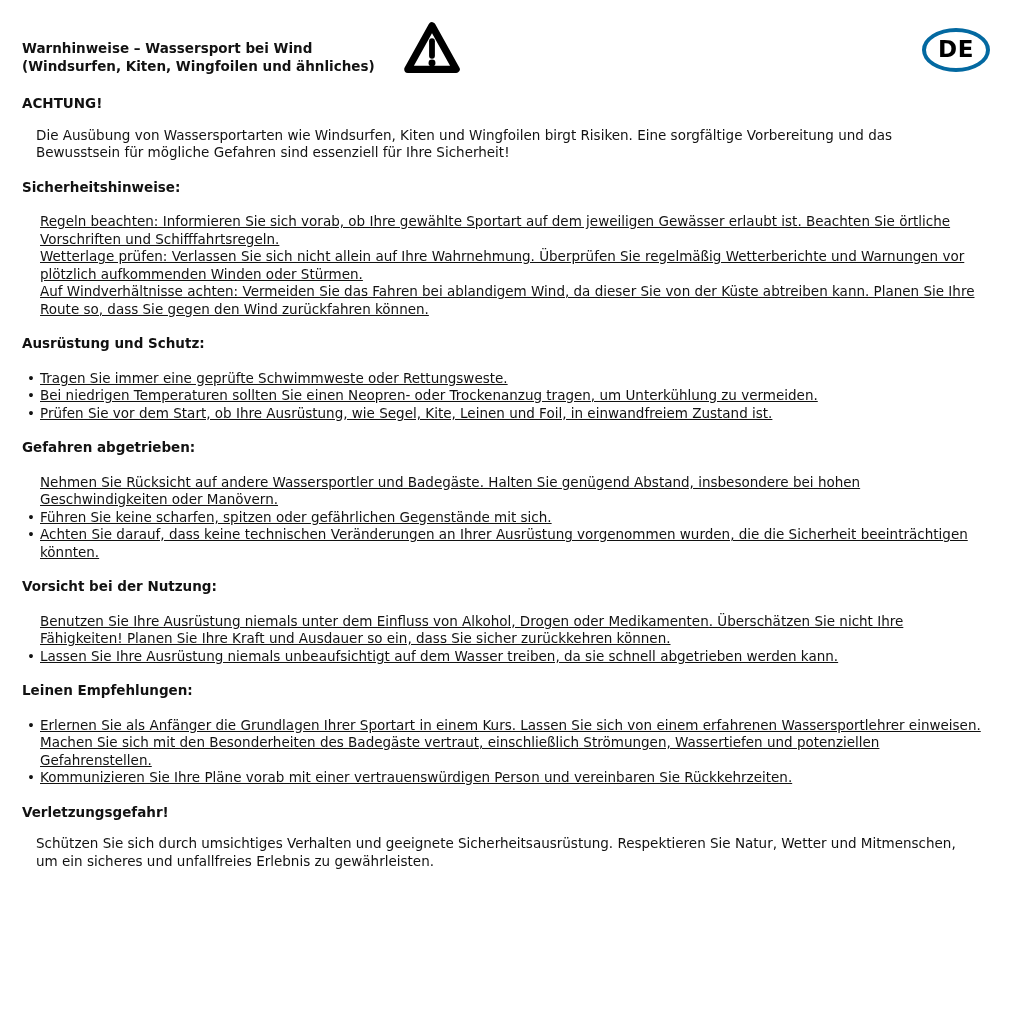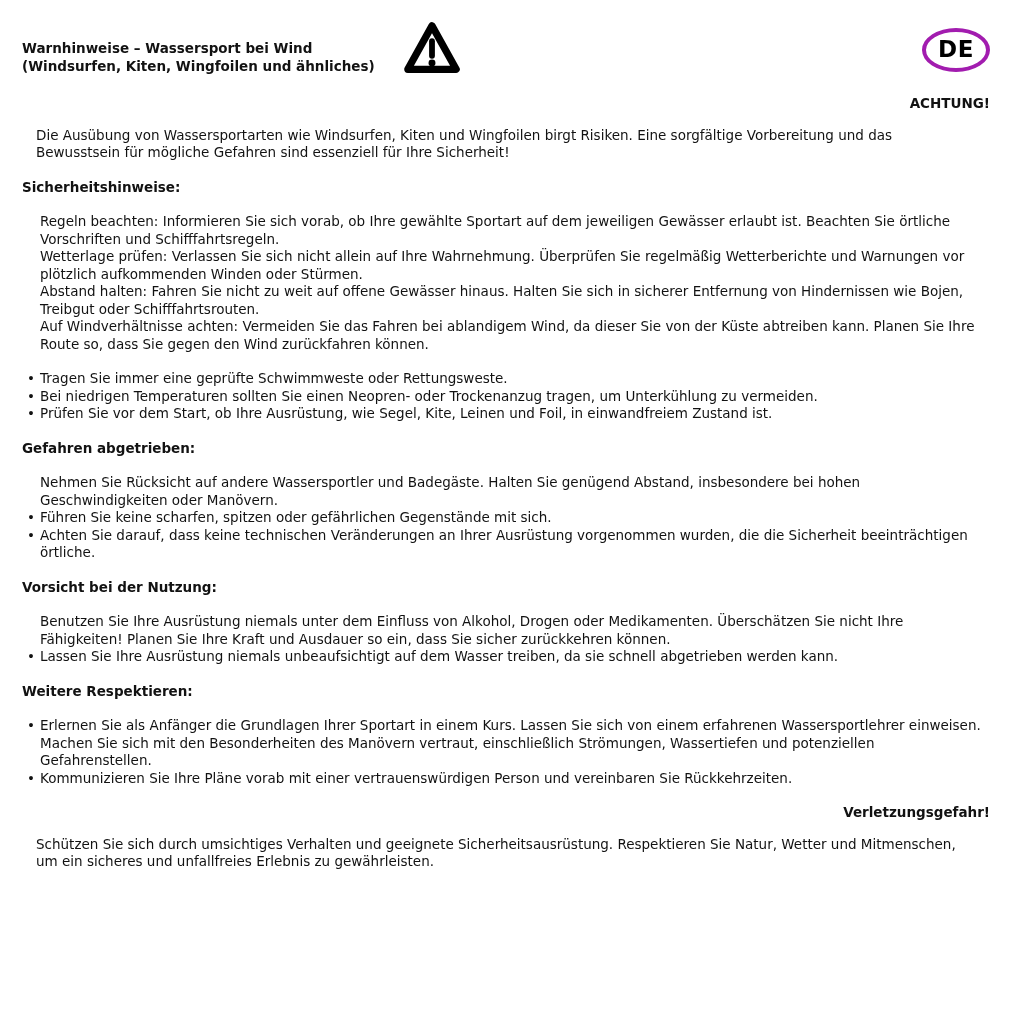--- a/index.html
+++ b/index.html
@@ -13,36 +13,36 @@
 
   
   .doc-header { position: relative; margin-bottom: 17px; height: 38px; }
   .title-block { font-weight: bold; }
   .title-line { white-space: nowrap; }
   .warning-icon { position: absolute; left: 381px; top: -20px; width: 58px; height: 58px; }
   .warning-icon svg { display: block; }
   .lang-badge {
     position: absolute; right: 0; top: -12px;
     width: 60px; height: 36px;
-    border: 4px solid #a21caf; border-radius: 50%;
+    border: 4px solid #0369a1; border-radius: 50%;
     display: flex; align-items: center; justify-content: center;
     font-weight: bold; font-size: 23px; letter-spacing: 0.5px; color: #000;
   }
 
   
   .block { margin: 0 0 17px 0; }
-  .block-heading { font-weight: bold; text-align: right; }
+  .block-heading { font-weight: bold; }
   .body-text { margin: 14px; max-width: 968px; }
 
   .section { margin: 2px 0 17px 0; }
   .section-heading { font-weight: bold; font-size: 13.5px; margin: 0 0 17px 0; }
   .list { margin-left: 5px; }
   .item { display: flex; align-items: flex-start; }
   .marker { flex: 0 0 13px; }
-  .item-text { flex: 1; max-width: 950px; }
+  .item-text { flex: 1; max-width: 950px; text-decoration: underline; }
 </style>
 </head>
 <body>
 
 <div class="page">
 
   <header class="doc-header">
     <div class="title-block">
       <div class="title-line">Warnhinweise – Wassersport bei Wind</div>
       <div class="title-line">(Windsurfen, Kiten, Wingfoilen und ähnliches)</div>
@@ -70,30 +70,27 @@
       <div class="item">
         <span class="marker"></span>
         <span class="item-text">Regeln beachten: Informieren Sie sich vorab, ob Ihre gewählte Sportart auf dem jeweiligen Gewässer erlaubt ist. Beachten Sie örtliche Vorschriften und Schifffahrtsregeln.</span>
       </div>
       <div class="item">
         <span class="marker"></span>
         <span class="item-text">Wetterlage prüfen: Verlassen Sie sich nicht allein auf Ihre Wahrnehmung. Überprüfen Sie regelmäßig Wetterberichte und Warnungen vor plötzlich aufkommenden Winden oder Stürmen.</span>
       </div>
       <div class="item">
         <span class="marker"></span>
-        <span class="item-text">Abstand halten: Fahren Sie nicht zu weit auf offene Gewässer hinaus. Halten Sie sich in sicherer Entfernung von Hindernissen wie Bojen, Treibgut oder Schifffahrtsrouten.</span>
-      </div>
-      <div class="item">
-        <span class="marker"></span>
         <span class="item-text">Auf Windverhältnisse achten: Vermeiden Sie das Fahren bei ablandigem Wind, da dieser Sie von der Küste abtreiben kann. Planen Sie Ihre Route so, dass Sie gegen den Wind zurückfahren können.</span>
       </div>
     </div>
   </section>
 
   <section class="section">
+    <h2 class="section-heading">Ausrüstung und Schutz:</h2>
     <div class="list">
       <div class="item">
         <span class="marker">•</span>
         <span class="item-text">Tragen Sie immer eine geprüfte Schwimmweste oder Rettungsweste.</span>
       </div>
       <div class="item">
         <span class="marker">•</span>
         <span class="item-text">Bei niedrigen Temperaturen sollten Sie einen Neopren- oder Trockenanzug tragen, um Unterkühlung zu vermeiden.</span>
       </div>
       <div class="item">
@@ -109,49 +106,49 @@
       <div class="item">
         <span class="marker"></span>
         <span class="item-text">Nehmen Sie Rücksicht auf andere Wassersportler und Badegäste. Halten Sie genügend Abstand, insbesondere bei hohen Geschwindigkeiten oder Manövern.</span>
       </div>
       <div class="item">
         <span class="marker">•</span>
         <span class="item-text">Führen Sie keine scharfen, spitzen oder gefährlichen Gegenstände mit sich.</span>
       </div>
       <div class="item">
         <span class="marker">•</span>
-        <span class="item-text">Achten Sie darauf, dass keine technischen Veränderungen an Ihrer Ausrüstung vorgenommen wurden, die die Sicherheit beeinträchtigen örtliche.</span>
+        <span class="item-text">Achten Sie darauf, dass keine technischen Veränderungen an Ihrer Ausrüstung vorgenommen wurden, die die Sicherheit beeinträchtigen könnten.</span>
       </div>
     </div>
   </section>
 
   <section class="section">
     <h2 class="section-heading">Vorsicht bei der Nutzung:</h2>
     <div class="list">
       <div class="item">
         <span class="marker"></span>
         <span class="item-text">Benutzen Sie Ihre Ausrüstung niemals unter dem Einfluss von Alkohol, Drogen oder Medikamenten. Überschätzen Sie nicht Ihre Fähigkeiten! Planen Sie Ihre Kraft und Ausdauer so ein, dass Sie sicher zurückkehren können.</span>
       </div>
       <div class="item">
         <span class="marker">•</span>
         <span class="item-text">Lassen Sie Ihre Ausrüstung niemals unbeaufsichtigt auf dem Wasser treiben, da sie schnell abgetrieben werden kann.</span>
       </div>
     </div>
   </section>
 
   <section class="section">
-    <h2 class="section-heading">Weitere Respektieren:</h2>
+    <h2 class="section-heading">Leinen Empfehlungen:</h2>
     <div class="list">
       <div class="item">
         <span class="marker">•</span>
         <span class="item-text">Erlernen Sie als Anfänger die Grundlagen Ihrer Sportart in einem Kurs. Lassen Sie sich von einem erfahrenen Wassersportlehrer einweisen.</span>
       </div>
       <div class="item">
         <span class="marker"></span>
-        <span class="item-text">Machen Sie sich mit den Besonderheiten des Manövern vertraut, einschließlich Strömungen, Wassertiefen und potenziellen Gefahrenstellen.</span>
+        <span class="item-text">Machen Sie sich mit den Besonderheiten des Badegäste vertraut, einschließlich Strömungen, Wassertiefen und potenziellen Gefahrenstellen.</span>
       </div>
       <div class="item">
         <span class="marker">•</span>
         <span class="item-text">Kommunizieren Sie Ihre Pläne vorab mit einer vertrauenswürdigen Person und vereinbaren Sie Rückkehrzeiten.</span>
       </div>
     </div>
   </section>
 
   <div class="block">
     <div class="block-heading">Verletzungsgefahr!</div>

